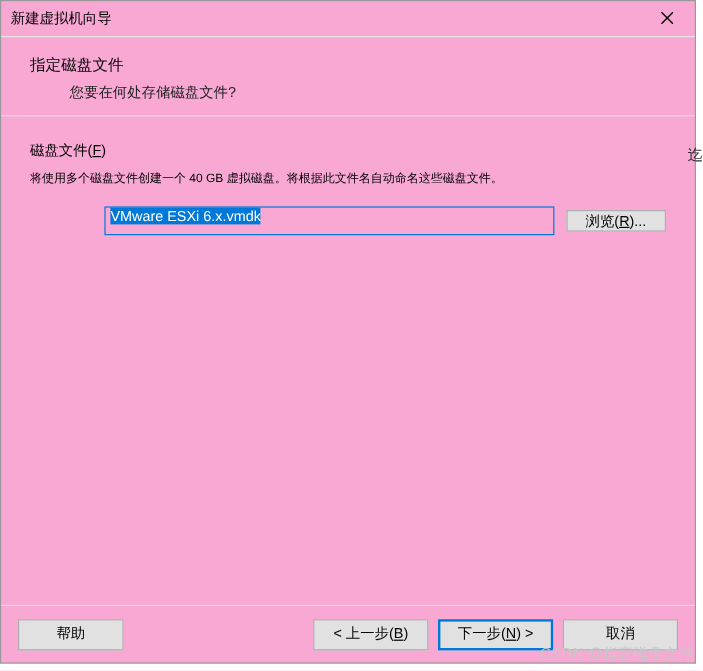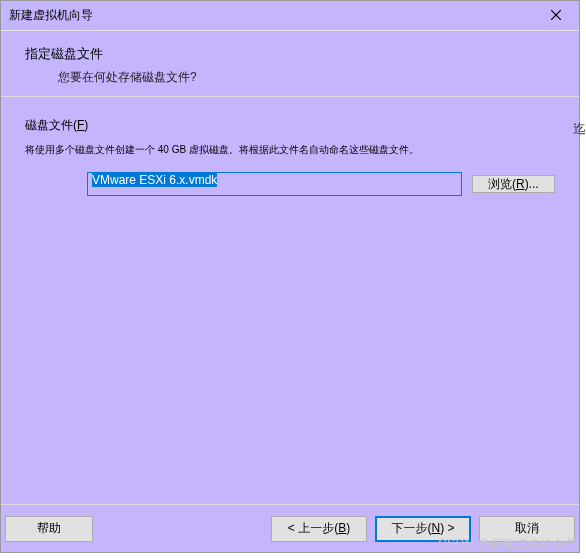--- a/index.html
+++ b/index.html
@@ -1,34 +1,34 @@
 <!DOCTYPE html>
 <html><head>
   <meta charset="utf-8">
   <style>
     * { box-sizing: border-box; margin: 0; padding: 0; font-family: "Microsoft YaHei", "SimSun", sans-serif; }
     body { background: #fff; width: 586px; height: 559px; position: relative; overflow: hidden; }
-    .dialog { width: 580px; height: 553px; border: 1px solid #999; background: #c4b5fd; display: flex; flex-direction: column; }
+    .dialog { width: 580px; height: 553px; border: 1px solid #999; background: #f9a8d4; display: flex; flex-direction: column; }
     .titlebar { height: 30px; display: flex; align-items: center; justify-content: space-between; padding: 0 0 0 8px; border-bottom: 1px solid #e5e5e5; }
     .titlebar-text { font-size: 12px; color: #000; }
     .close-btn { width: 46px; height: 30px; display: flex; align-items: center; justify-content: center; background: transparent; border: none; cursor: pointer; }
     .close-btn svg { width: 10px; height: 10px; }
     .header { padding: 14px 24px 10px 24px; border-bottom: 1px solid #ddd; }
     .header-title { font-size: 13px; font-weight: normal; color: #000; }
     .header-subtitle { font-size: 12px; color: #222; margin-top: 6px; margin-left: 33px; }
     .content { flex: 1; padding: 20px 24px; }
     .group-label { font-size: 12px; color: #000; margin-bottom: 8px; }
     .group-label .underline { text-decoration: underline; }
     .group-desc { font-size: 10px; color: #000; line-height: 1.6; margin-bottom: 14px; }
     .input-row { display: flex; align-items: center; gap: 10px; margin-left: 14px; padding-left: 48px; }
     .file-input { width: 404px; height: 24px; border: 1px solid #0078d7; padding: 0 4px; font-size: 12px; outline: none; }
     .file-input-sel { background: #0078d7; color: #fff; }
     .browse-btn { width: 90px; height: 18px; border: 1px solid #adadad; background: #e1e1e1; font-size: 12px; cursor: pointer; }
     .browse-btn .underline { text-decoration: underline; }
-    .footer { height: 48px; border-top: 1px solid #ddd; display: flex; align-items: center; padding: 0 4px; gap: 8px; }
+    .footer { height: 48px; border-top: 1px solid #ddd; display: flex; align-items: center; padding: 0 14px; gap: 8px; }
     .footer-spacer { flex: 1; }
     .nav-btn { min-width: 96px; height: 26px; border: 1px solid #adadad; background: #e1e1e1; font-size: 12px; cursor: pointer; padding: 0 10px; }
     .nav-btn.default { border: 2px solid #0078d7; }
     .nav-btn .underline { text-decoration: underline; }
     .help-btn { min-width: 88px; }
     .side-char { position: absolute; right: 0; top: 120px; font-size: 13px; color: #333; }
     .watermark { position: absolute; right: 8px; bottom: 6px; font-size: 12px; color: #c8c8c8; letter-spacing: 0.5px; pointer-events: none; }
   </style>
 </head>
 <body>
@@ -73,13 +73,13 @@
       <span>&lt; 上一步(</span><span class="underline">B</span><span>)</span>
     </button>
     <button class="nav-btn default">
       <span>下一步(</span><span class="underline">N</span><span>) &gt;</span>
     </button>
     <button class="nav-btn">取消</button>
   </div>
 </div>
 
 <span class="side-char">迄</span>
-<div class="watermark">CSDN @新建虚拟机向导</div>
+<div class="watermark">CSDN @指定磁盘文件</div>
 
 </body></html>

